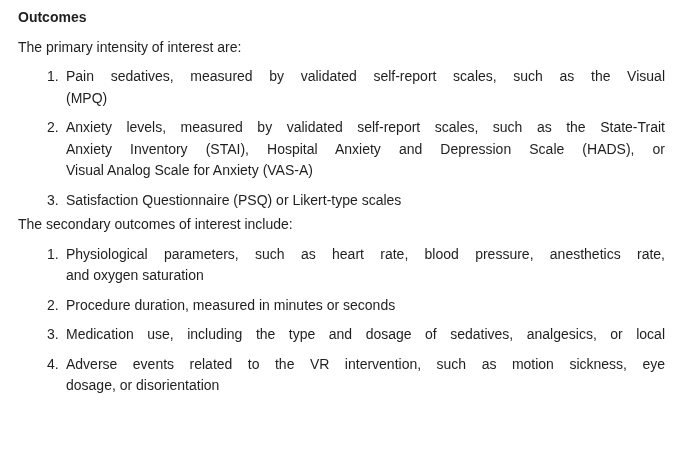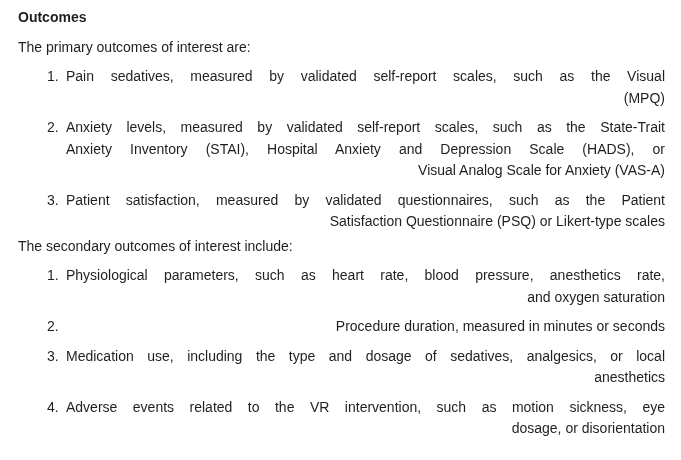--- a/index.html
+++ b/index.html
@@ -43,72 +43,72 @@
   }
   li.num-item:last-child {
     margin-bottom: 0;
   }
   li.num-item .num {
     position: absolute;
     left: 29px;
     top: 0;
   }
   .line {
-    text-align: right;
+    text-align: left;
   }
   .line.justify {
     text-align: justify;
     text-align-last: justify;
   }
   section.doc-section {
     margin: 0;
   }
 </style>
 </head>
 <body style="background: rgb(255, 255, 255); color: rgb(31, 31, 31);">
 
 <div class="page">
   <h1 class="heading">Outcomes</h1>
   <div id="sections">
   <section class="doc-section">
-    <p class="intro">The primary outcomes of interest are:</p>
+    <p class="intro">The primary intensity of interest are:</p>
     <ol class="num-list">
   <li class="num-item">
     <span class="num">1.</span>
     <span class="item-lines"><div class="line justify">Pain sedatives, measured by validated self-report scales, such as the Visual</div><div class="line">(MPQ)</div></span>
   </li>
 
   <li class="num-item">
     <span class="num">2.</span>
     <span class="item-lines"><div class="line justify">Anxiety levels, measured by validated self-report scales, such as the State-Trait</div><div class="line justify">Anxiety Inventory (STAI), Hospital Anxiety and Depression Scale (HADS), or</div><div class="line">Visual Analog Scale for Anxiety (VAS-A)</div></span>
   </li>
 
   <li class="num-item">
     <span class="num">3.</span>
-    <span class="item-lines"><div class="line justify">Patient satisfaction, measured by validated questionnaires, such as the Patient</div><div class="line">Satisfaction Questionnaire (PSQ) or Likert-type scales</div></span>
+    <span class="item-lines"><div class="line">Satisfaction Questionnaire (PSQ) or Likert-type scales</div></span>
   </li>
 </ol>
   </section>
 
   <section class="doc-section">
     <p class="intro">The secondary outcomes of interest include:</p>
     <ol class="num-list">
   <li class="num-item">
     <span class="num">1.</span>
     <span class="item-lines"><div class="line justify">Physiological parameters, such as heart rate, blood pressure, anesthetics rate,</div><div class="line">and oxygen saturation</div></span>
   </li>
 
   <li class="num-item">
     <span class="num">2.</span>
     <span class="item-lines"><div class="line">Procedure duration, measured in minutes or seconds</div></span>
   </li>
 
   <li class="num-item">
     <span class="num">3.</span>
-    <span class="item-lines"><div class="line justify">Medication use, including the type and dosage of sedatives, analgesics, or local</div><div class="line">anesthetics</div></span>
+    <span class="item-lines"><div class="line justify">Medication use, including the type and dosage of sedatives, analgesics, or local</div></span>
   </li>
 
   <li class="num-item">
     <span class="num">4.</span>
     <span class="item-lines"><div class="line justify">Adverse events related to the VR intervention, such as motion sickness, eye</div><div class="line">dosage, or disorientation</div></span>
   </li>
 </ol>
   </section>
 </div>
 </div>

